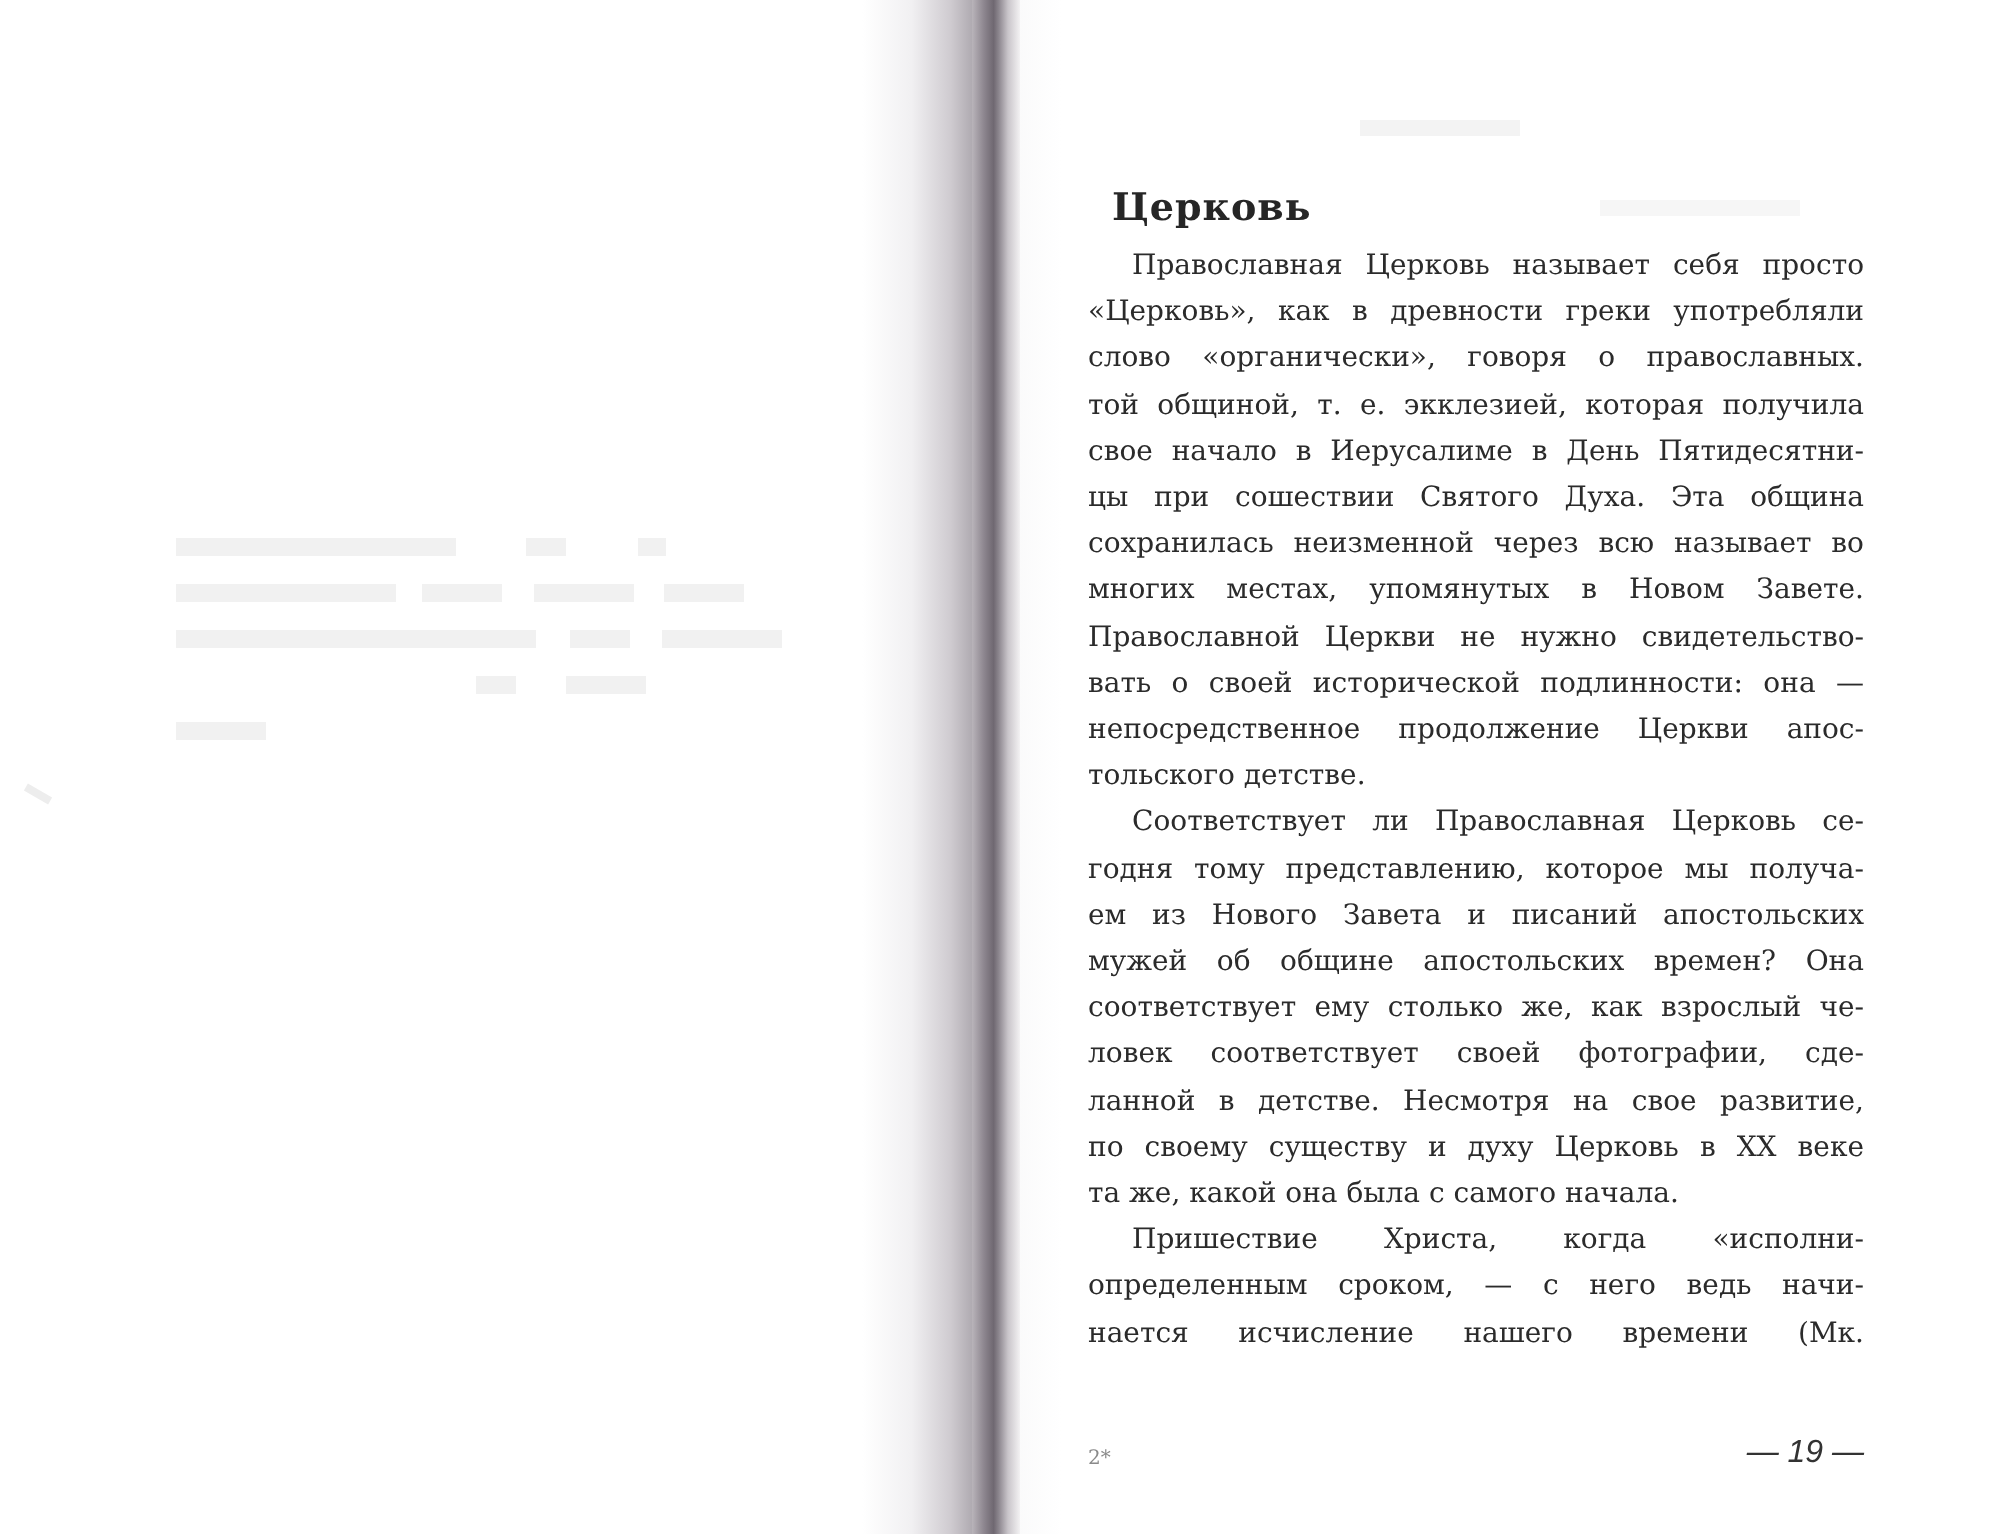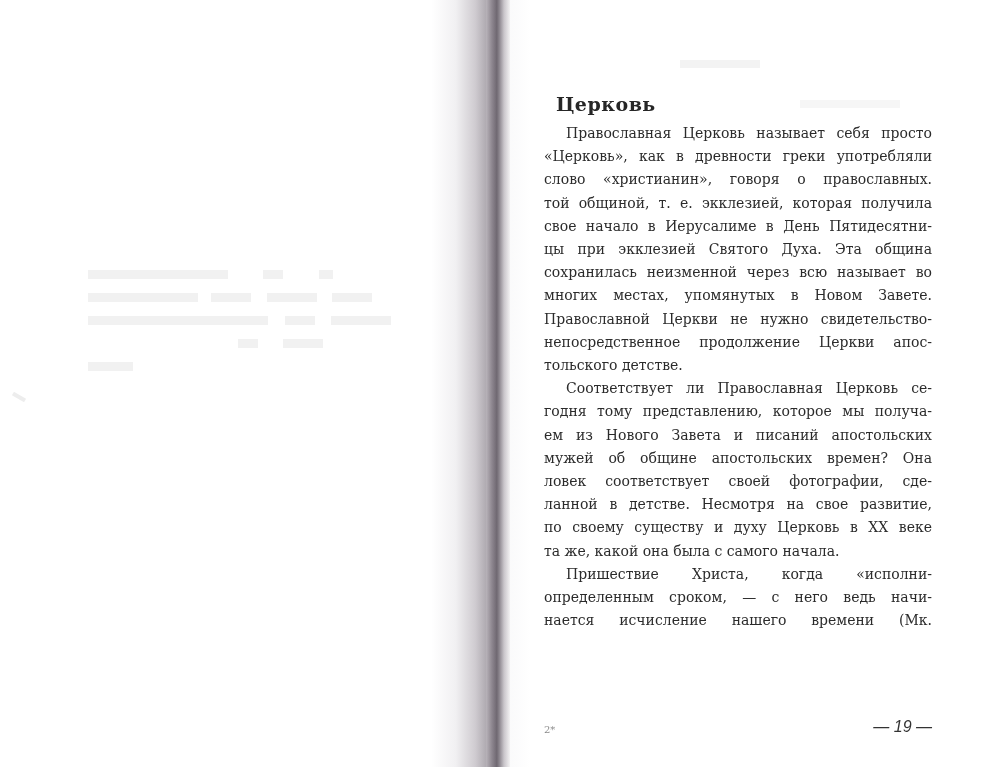--- a/index.html
+++ b/index.html
@@ -79,36 +79,38 @@
 <div class="gutter"></div>
 <div class="ghost-right"></div>
 <div class="ghost-right2"></div>
 
 <div class="text-column">
   <h1 class="chapter-title">Церковь</h1>
 
   <p class="para" style="text-indent:0">
     <span class="line indent">Православная Церковь называет себя просто</span>
     <span class="line">«Церковь», как в древности греки употребляли</span>
-    <span class="line">слово «христианин», говоря о православных.</span>
+    <span class="line">слово «органически», говоря о православных.</span>
     <span class="line">той общиной, т. е. экклезией, которая получила</span>
     <span class="line">свое начало в Иерусалиме в День Пятидесятни-</span>
-    <span class="line">цы при экклезией Святого Духа. Эта община</span>
+    <span class="line">цы при сошествии Святого Духа. Эта община</span>
     <span class="line">сохранилась неизменной через всю называет во</span>
     <span class="line">многих местах, упомянутых в Новом Завете.</span>
     <span class="line">Православной Церкви не нужно свидетельство-</span>
+    <span class="line">вать о своей исторической подлинности: она —</span>
     <span class="line">непосредственное продолжение Церкви апос-</span>
     <span class="line last">тольского детстве.</span>
   </p>
 
   <p class="para" style="text-indent:0">
     <span class="line indent">Соответствует ли Православная Церковь се-</span>
     <span class="line">годня тому представлению, которое мы получа-</span>
     <span class="line">ем из Нового Завета и писаний апостольских</span>
     <span class="line">мужей об общине апостольских времен? Она</span>
+    <span class="line">соответствует ему столько же, как взрослый че-</span>
     <span class="line">ловек соответствует своей фотографии, сде-</span>
     <span class="line">ланной в детстве. Несмотря на свое развитие,</span>
     <span class="line">по своему существу и духу Церковь в XX веке</span>
     <span class="line last">та же, какой она была с самого начала.</span>
   </p>
 
   <p class="para" style="text-indent:0">
     <span class="line indent">Пришествие Христа, когда «исполни-</span>
     <span class="line">определенным сроком, — с него ведь начи-</span>
     <span class="line">нается исчисление нашего времени (Мк.</span>

